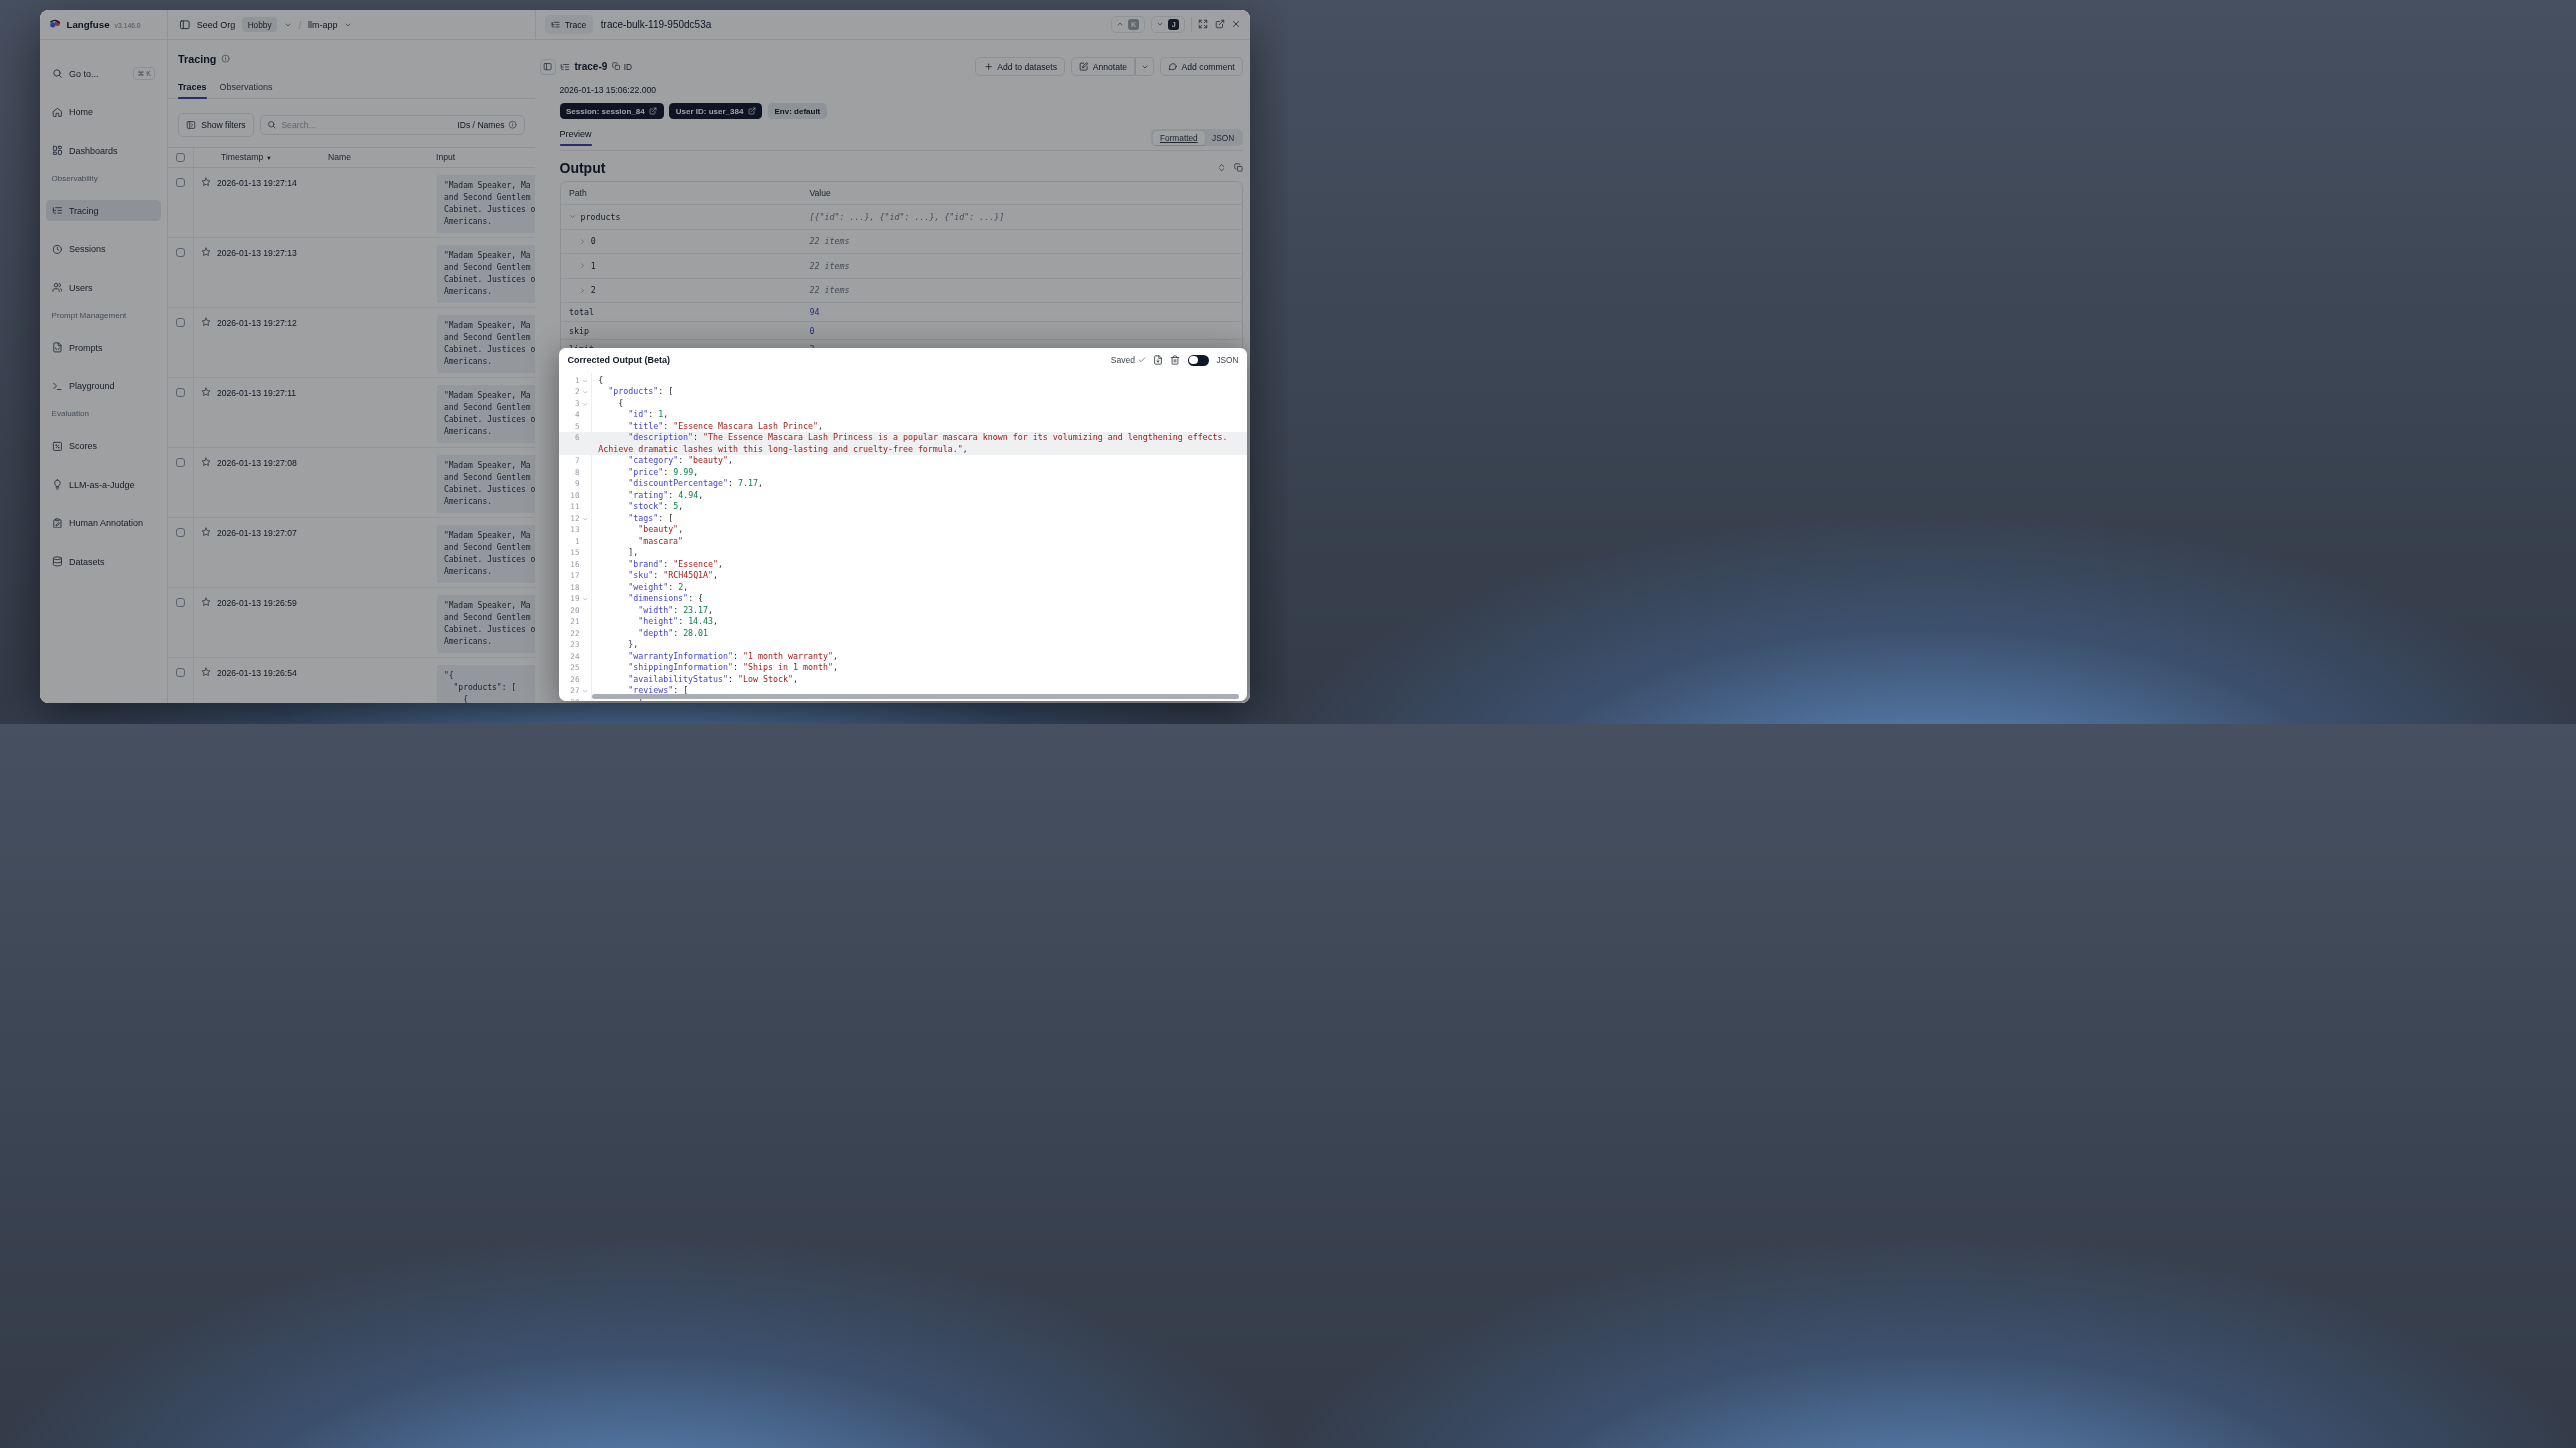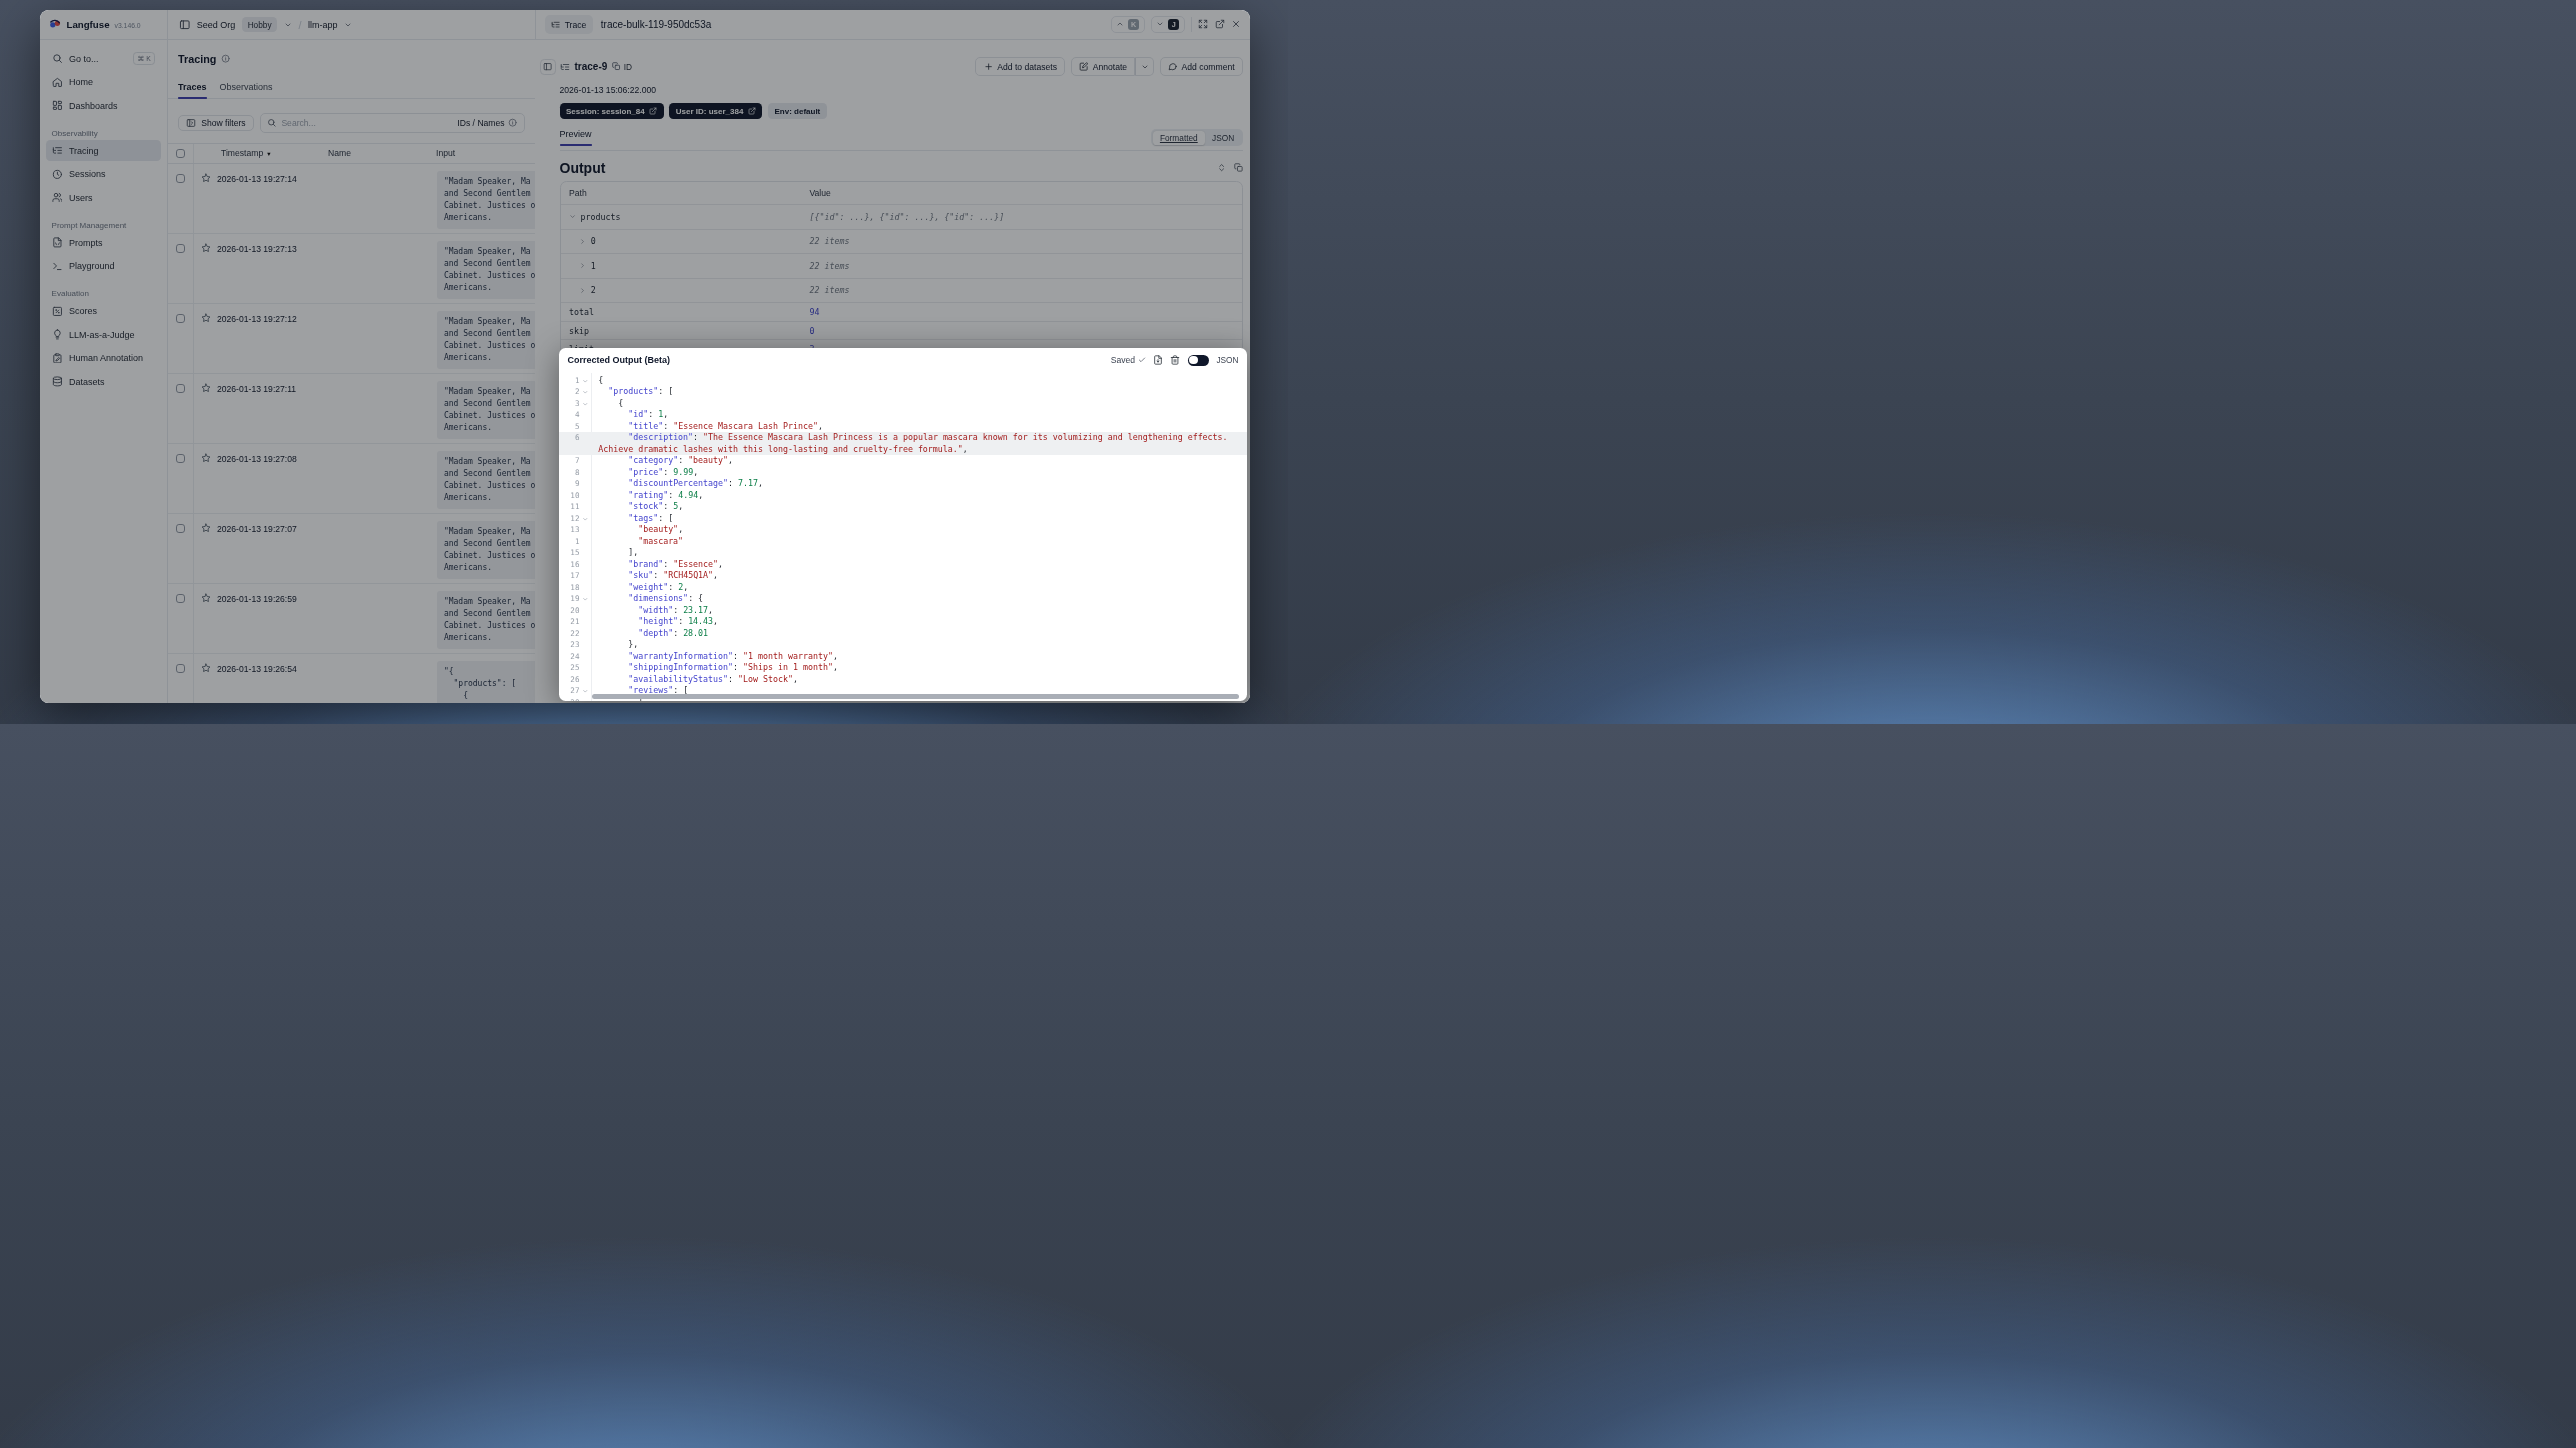--- a/index.html
+++ b/index.html
@@ -37,35 +37,35 @@
   .trace-id { font-size:10px; color:#0f172a; }
   .tb-nav { margin-left:auto; display:flex; align-items:center; gap:6.5px; }
   .keybtn { display:flex; align-items:center; gap:3.6px; border:0.7px solid #e7e9ee; border-radius:5px; height:17.3px; padding:0 4.3px; color:#3c4351; background:#fff; }
   .key { width:11.5px; height:11.5px; border-radius:2.9px; font-size:7.2px; color:#fff; display:flex; align-items:center; justify-content:center; font-weight:700; }
   .key.k { background:#9aa3ae; } .key.j { background:#1a2230; }
   .tb-sep { width:0.7px; height:14.4px; background:#e7e9ee; }
   
   .appbody { display:flex; height:663px; }
   
   .sidebar { width:128px; flex:none; border-right:0.7px solid #e7e9ee; padding:5.8px 5.8px 0; background:#fff; }
-  .nav-item { display:flex; align-items:center; gap:6.5px; height:21.6px; padding:0 5.8px; border-radius:4.3px; font-size:9px; color:#252b36; margin-top:2px; cursor:default; }
+  .nav-item { display:flex; align-items:center; gap:6.5px; height:21.6px; padding:0 5.8px; border-radius:4.3px; font-size:9px; color:#252b36; margin-top:17px; cursor:default; }
   .nav-item .ic { width:10.8px; height:10.8px; color:#3d4552; flex:none; }
   .nav-item.active { background:#e5e8ee; }
   .nav-item .kbd { margin-left:auto; border:0.7px solid #dde1e7; border-radius:3.6px; font-size:6.8px; color:#6b7280; padding:1.4px 3.6px; background:#fff; }
   .nav-sec { font-size:8px; color:#6d7583; margin:12.2px 0 0.7px 5.8px; }
   
   .list-area { width:367px; flex:none; display:flex; flex-direction:column; overflow:hidden; background:#fff; }
   .page-head { padding:13px 10px 0; display:flex; align-items:center; gap:4.3px; }
   .page-title { font-size:10.8px; font-weight:700; color:#0f172a; }
   .tabs { display:flex; gap:13px; padding:0 10px; margin-top:16.5px; border-bottom:0.7px solid #e7e9ee; }
   .tab { font-size:9px; color:#3c4351; padding-bottom:6.5px; position:relative; }
   .tab.active { color:#0f172a;font-weight:bold; }
   .tab.active::after { content:""; position:absolute; left:0; right:0; bottom:-0.7px; height:2.2px; background:#3f3fae; border-radius:0.7px; }
   .filter-row { display:flex; gap:5.8px; padding:13.7px 10px 0; align-items:center; }
-  .btn-filters { display:flex; gap:5px; align-items:center; height:16px; padding:0 7.2px; border:0.7px solid #e2e5ea; border-radius:5px; font-size:8.6px; color:#111827; background:#fff; }
+  .btn-filters { display:flex; gap:5px; align-items:center; height:24px; padding:0 7.2px; border:0.7px solid #e2e5ea; border-radius:5px; font-size:8.6px; color:#111827; background:#fff; }
   .searchbox { flex:1; display:flex; align-items:center; gap:5px; height:20px; border:0.7px solid #e2e5ea; border-radius:5px; padding:0 6.5px; background:#fff; }
   .searchbox input { border:0; outline:0; flex:1; font-size:8.6px; color:#111; background:transparent; font-family:"Liberation Sans",sans-serif; }
   .searchbox input::placeholder { color:#9aa1ad; }
   .scope { font-size:8.6px; color:#111827; display:flex; gap:3.6px; align-items:flex-end; }
   .table-head { display:grid; grid-template-columns:26px 134px 108px 1fr; height:21.6px; margin-top:10px; border-top:0.7px solid #e7e9ee; border-bottom:0.7px solid #e7e9ee; align-items:center; font-size:8.6px; color:#2b3342; }
   .th-cb { display:flex; justify-content:center; border-right:0.7px solid #eceef2; height:100%; align-items:center; }
   .sort-arrow { font-size:5.8px; color:#111; margin-left:2.9px; }
   .trace-rows { overflow:hidden; flex:1; }
   .trow { display:grid; grid-template-columns:26px 134px 108px 1fr; height:70px; border-bottom:0.7px solid #eceef2; }
   .cell-cb { border-right:0.7px solid #eceef2; padding-top:9.3px; display:flex; justify-content:center; }

